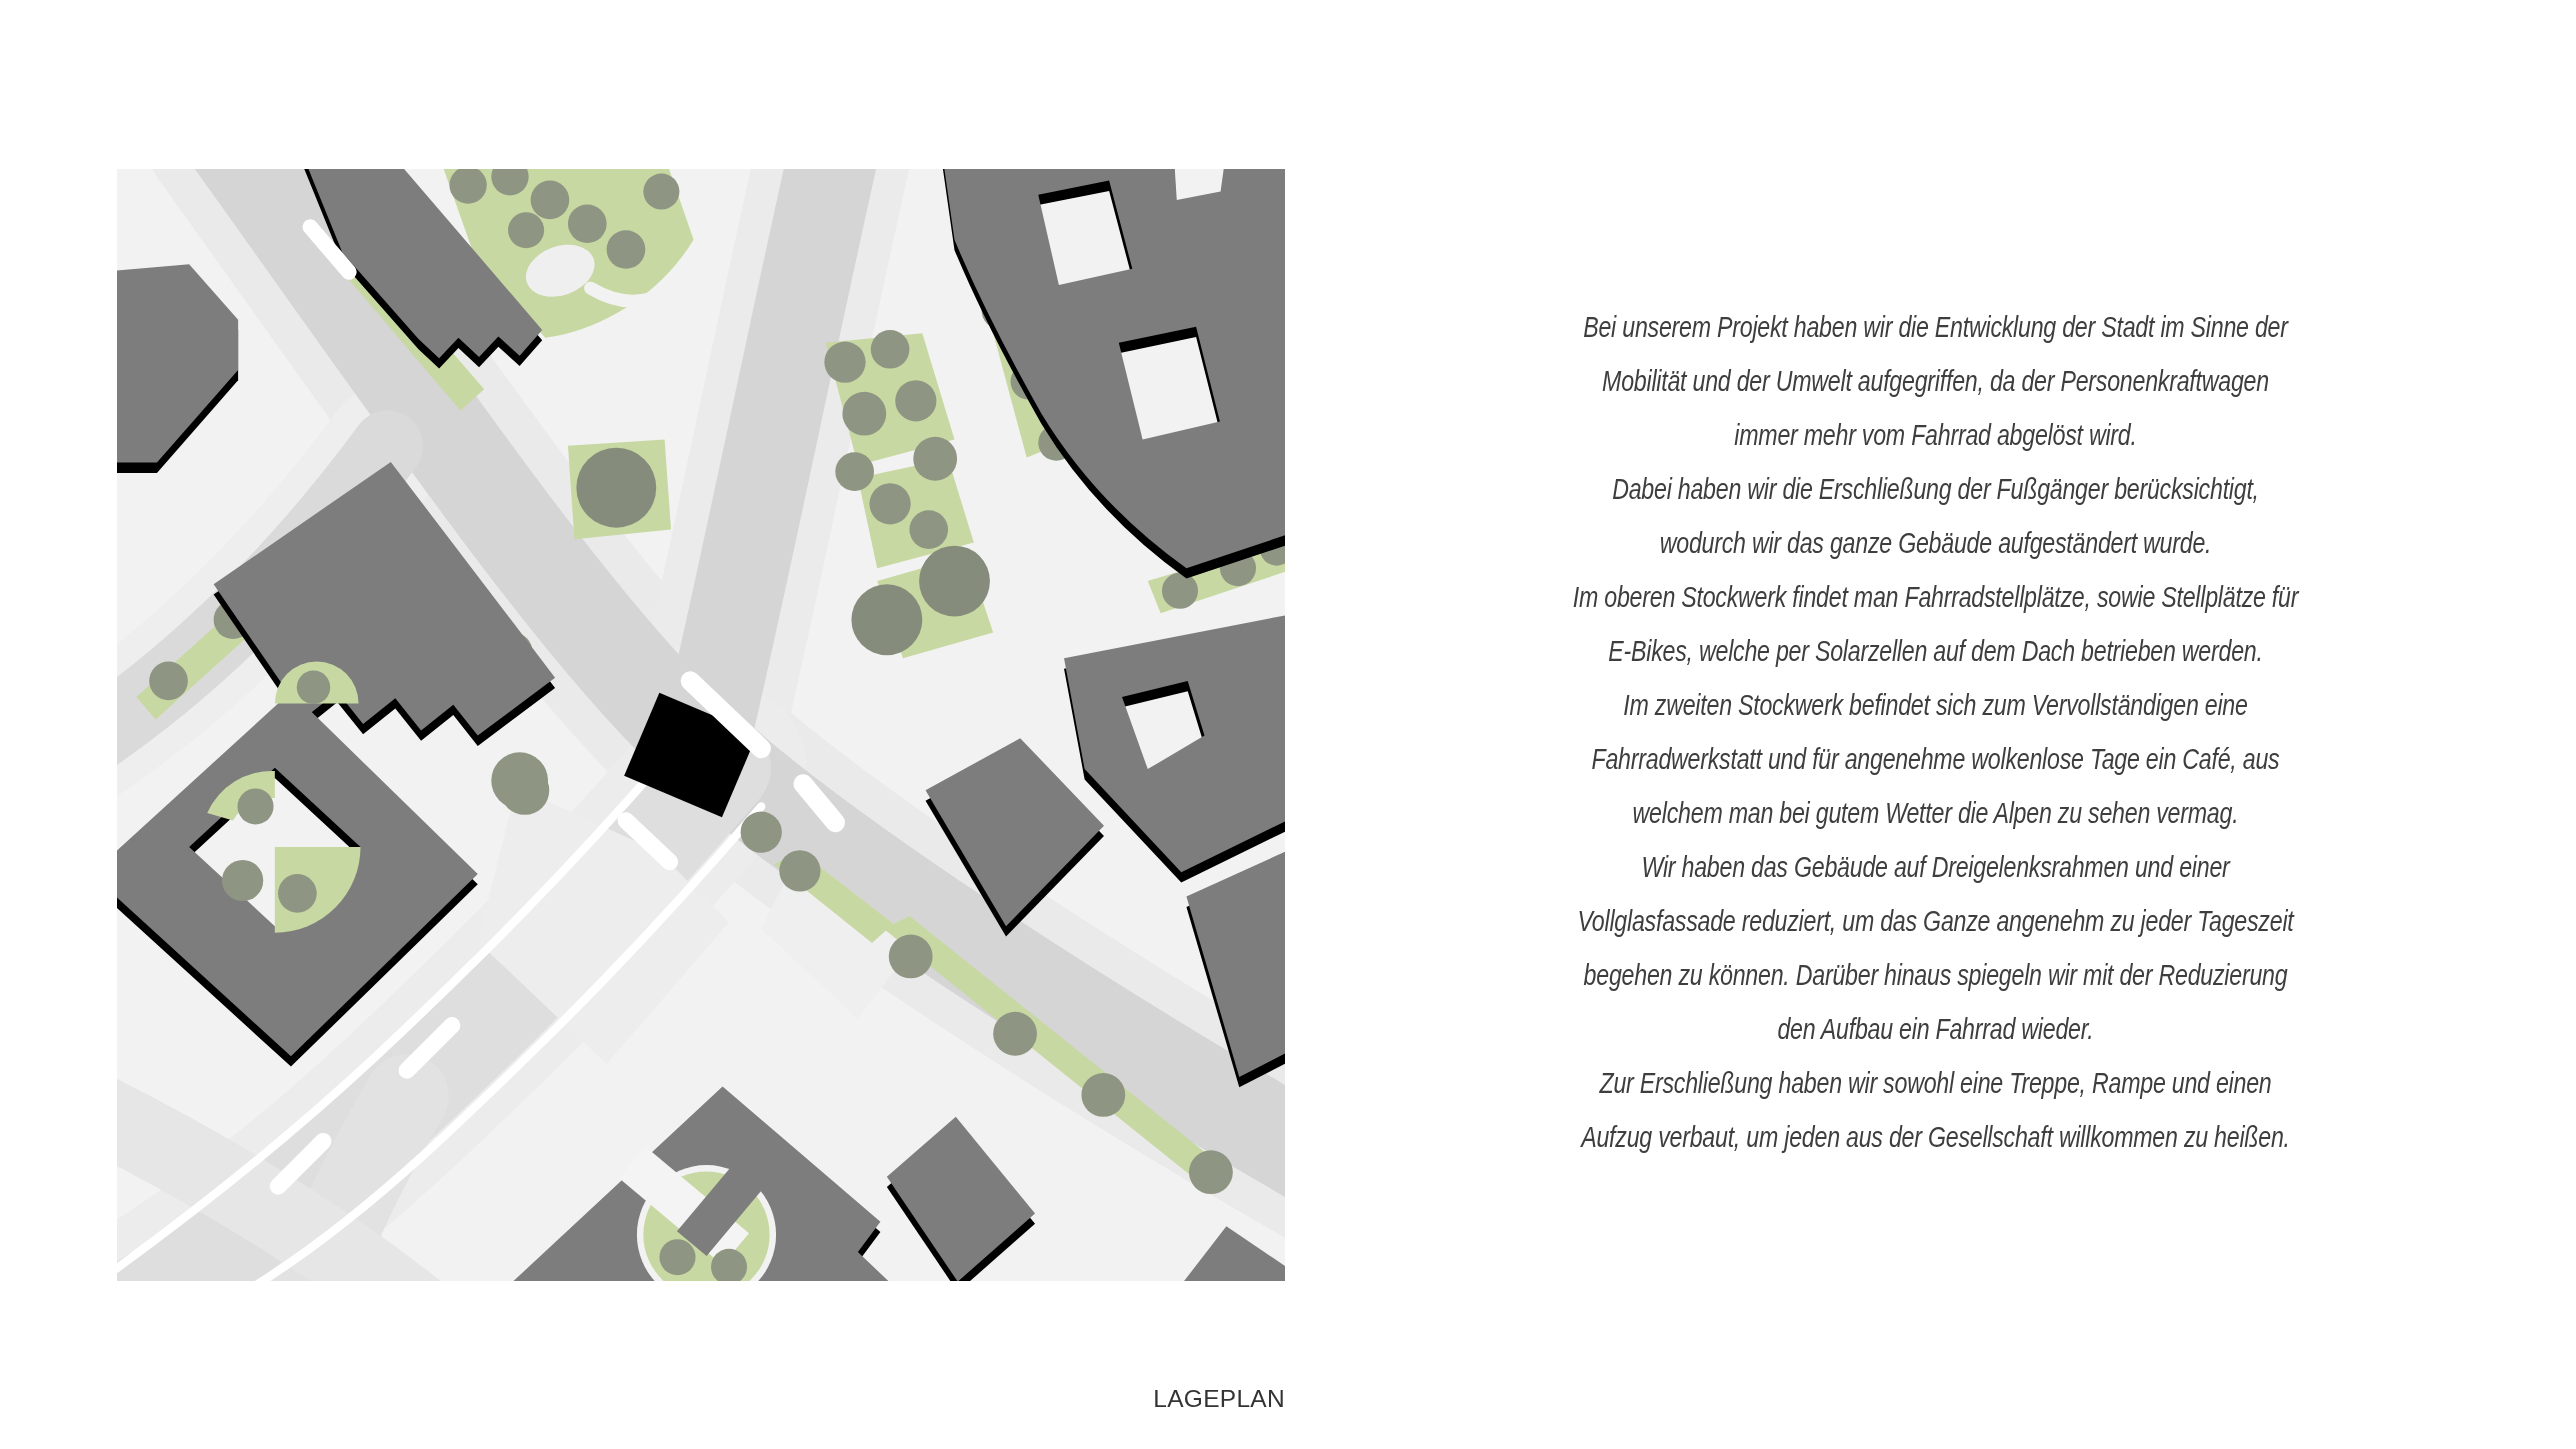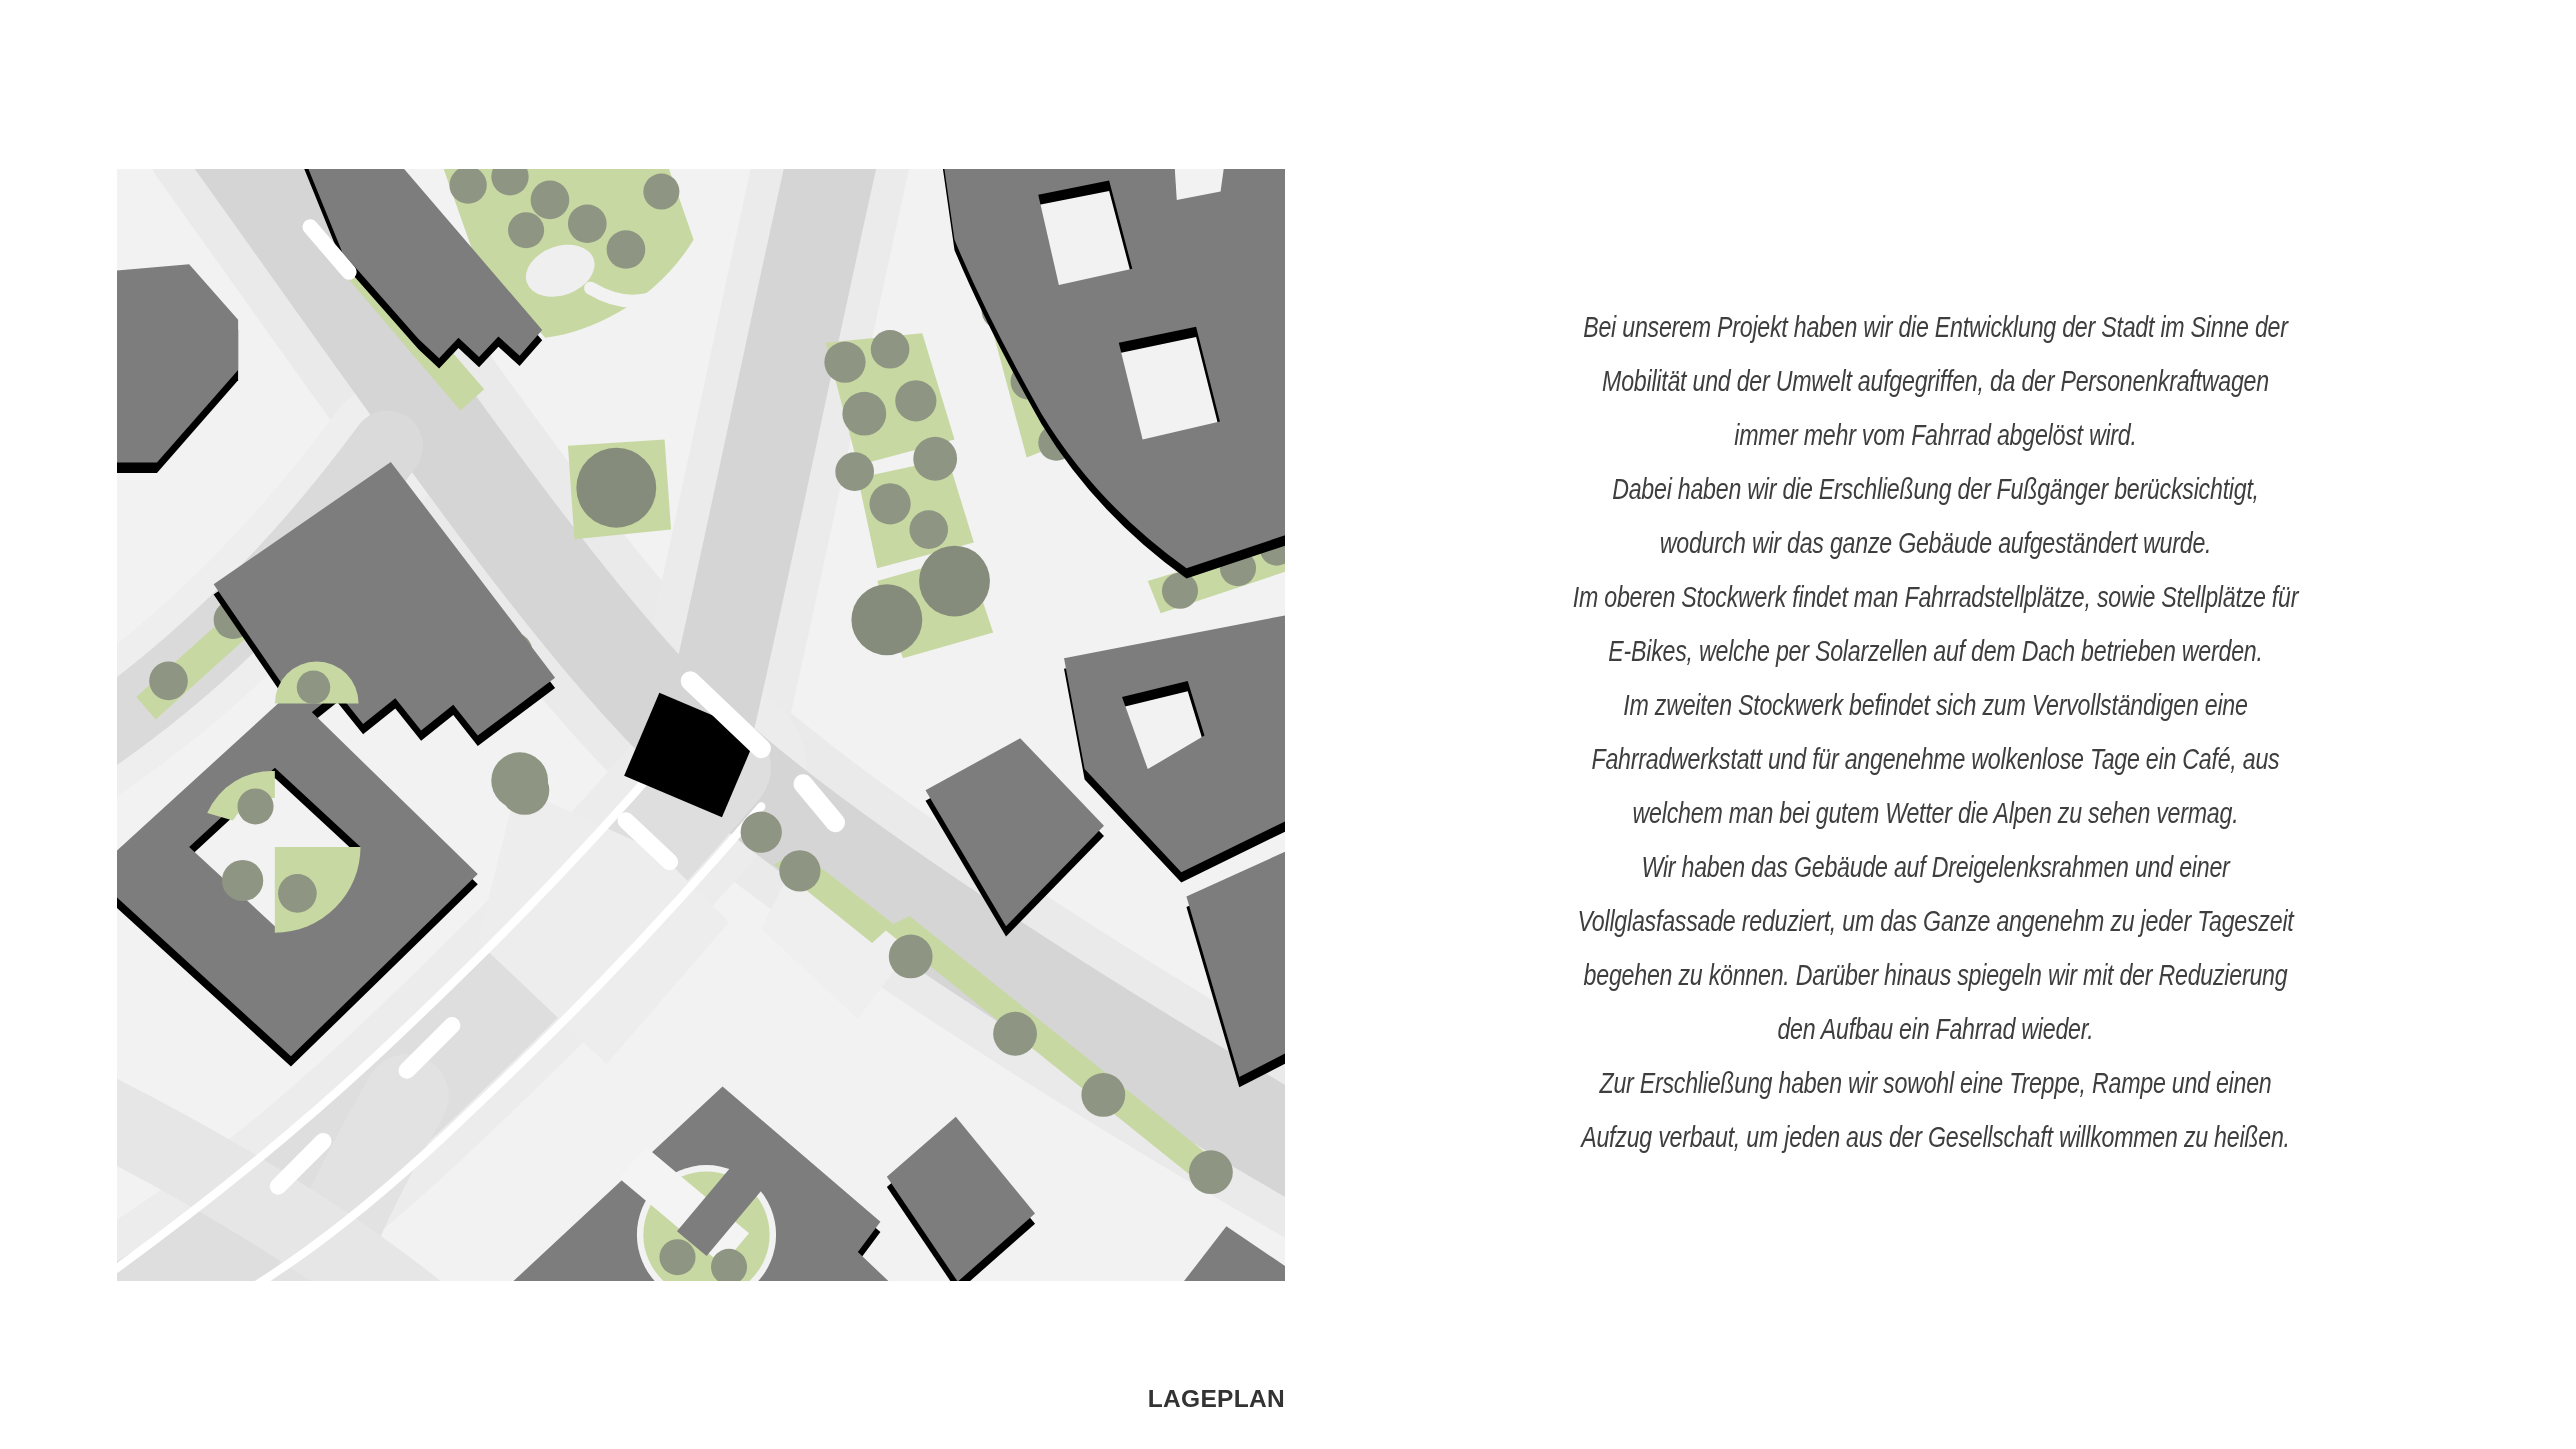--- a/index.html
+++ b/index.html
@@ -13,21 +13,21 @@
   .description{
     position:absolute;left:1356px;top:300px;width:1159px;
     text-align:center;font-style:italic;font-weight:400;
     font-size:29px;line-height:54px;letter-spacing:-0.3px;
     color:#3e3e3e;white-space:nowrap;
     transform:scaleX(0.80);transform-origin:50% 0;
   }
   .description p{margin:0;}
   .plan-caption{
     position:absolute;left:998px;top:1385px;width:287px;
-    text-align:right;font-size:24.5px;letter-spacing:0.3px;color:#333333;font-weight:bold;
+    text-align:right;font-size:24.5px;letter-spacing:0.3px;color:#333333;
   }
 </style>
 </head>
 <body>
 
 <div class="map-figure">
   <svg viewBox="0 0 1813 1727" preserveAspectRatio="none">
     <defs>
       <path id="bd1" d="M 285,-30 L 420,-30 L 660,250 L 625,290 L 592,260 L 562,292 L 530,262 L 500,294 L 468,264 L 350,130 Z"></path>
       <path id="bd2" fill-rule="evenodd" d="M 1280,-30 L 1840,-30 L 1840,560 L 1660,620 Q 1520,520 1435,380 Q 1350,230 1300,110 Z

